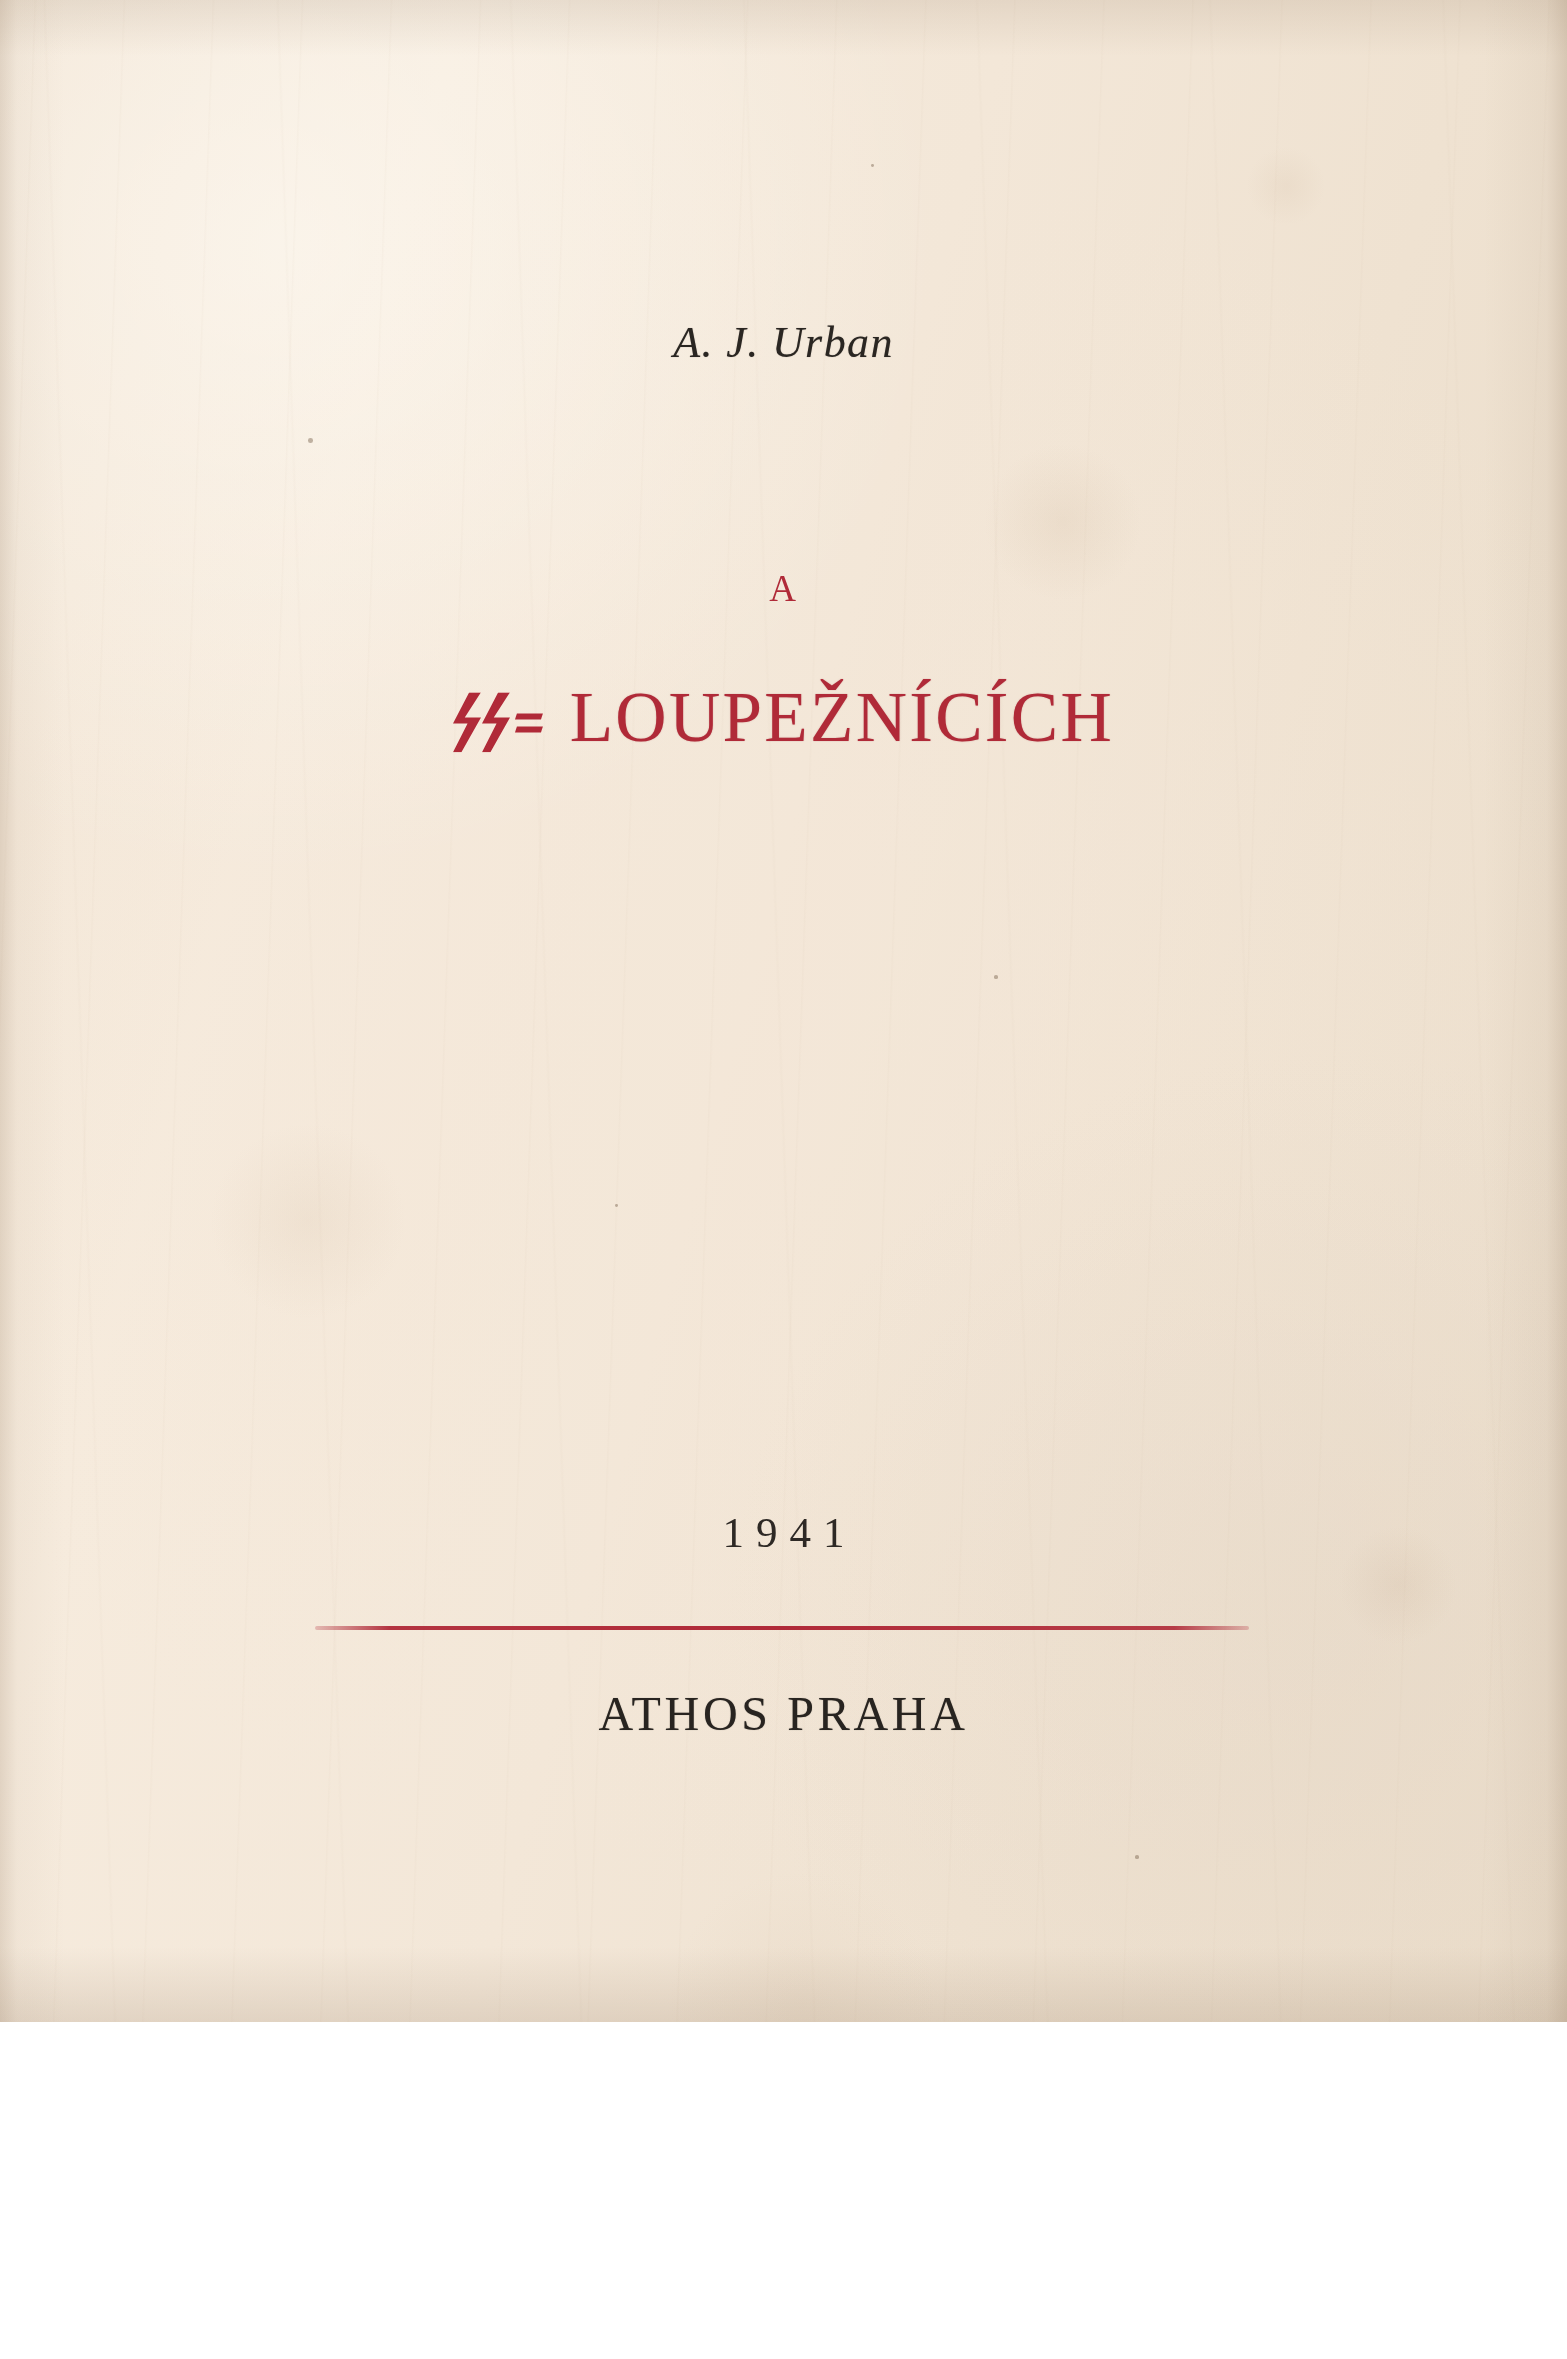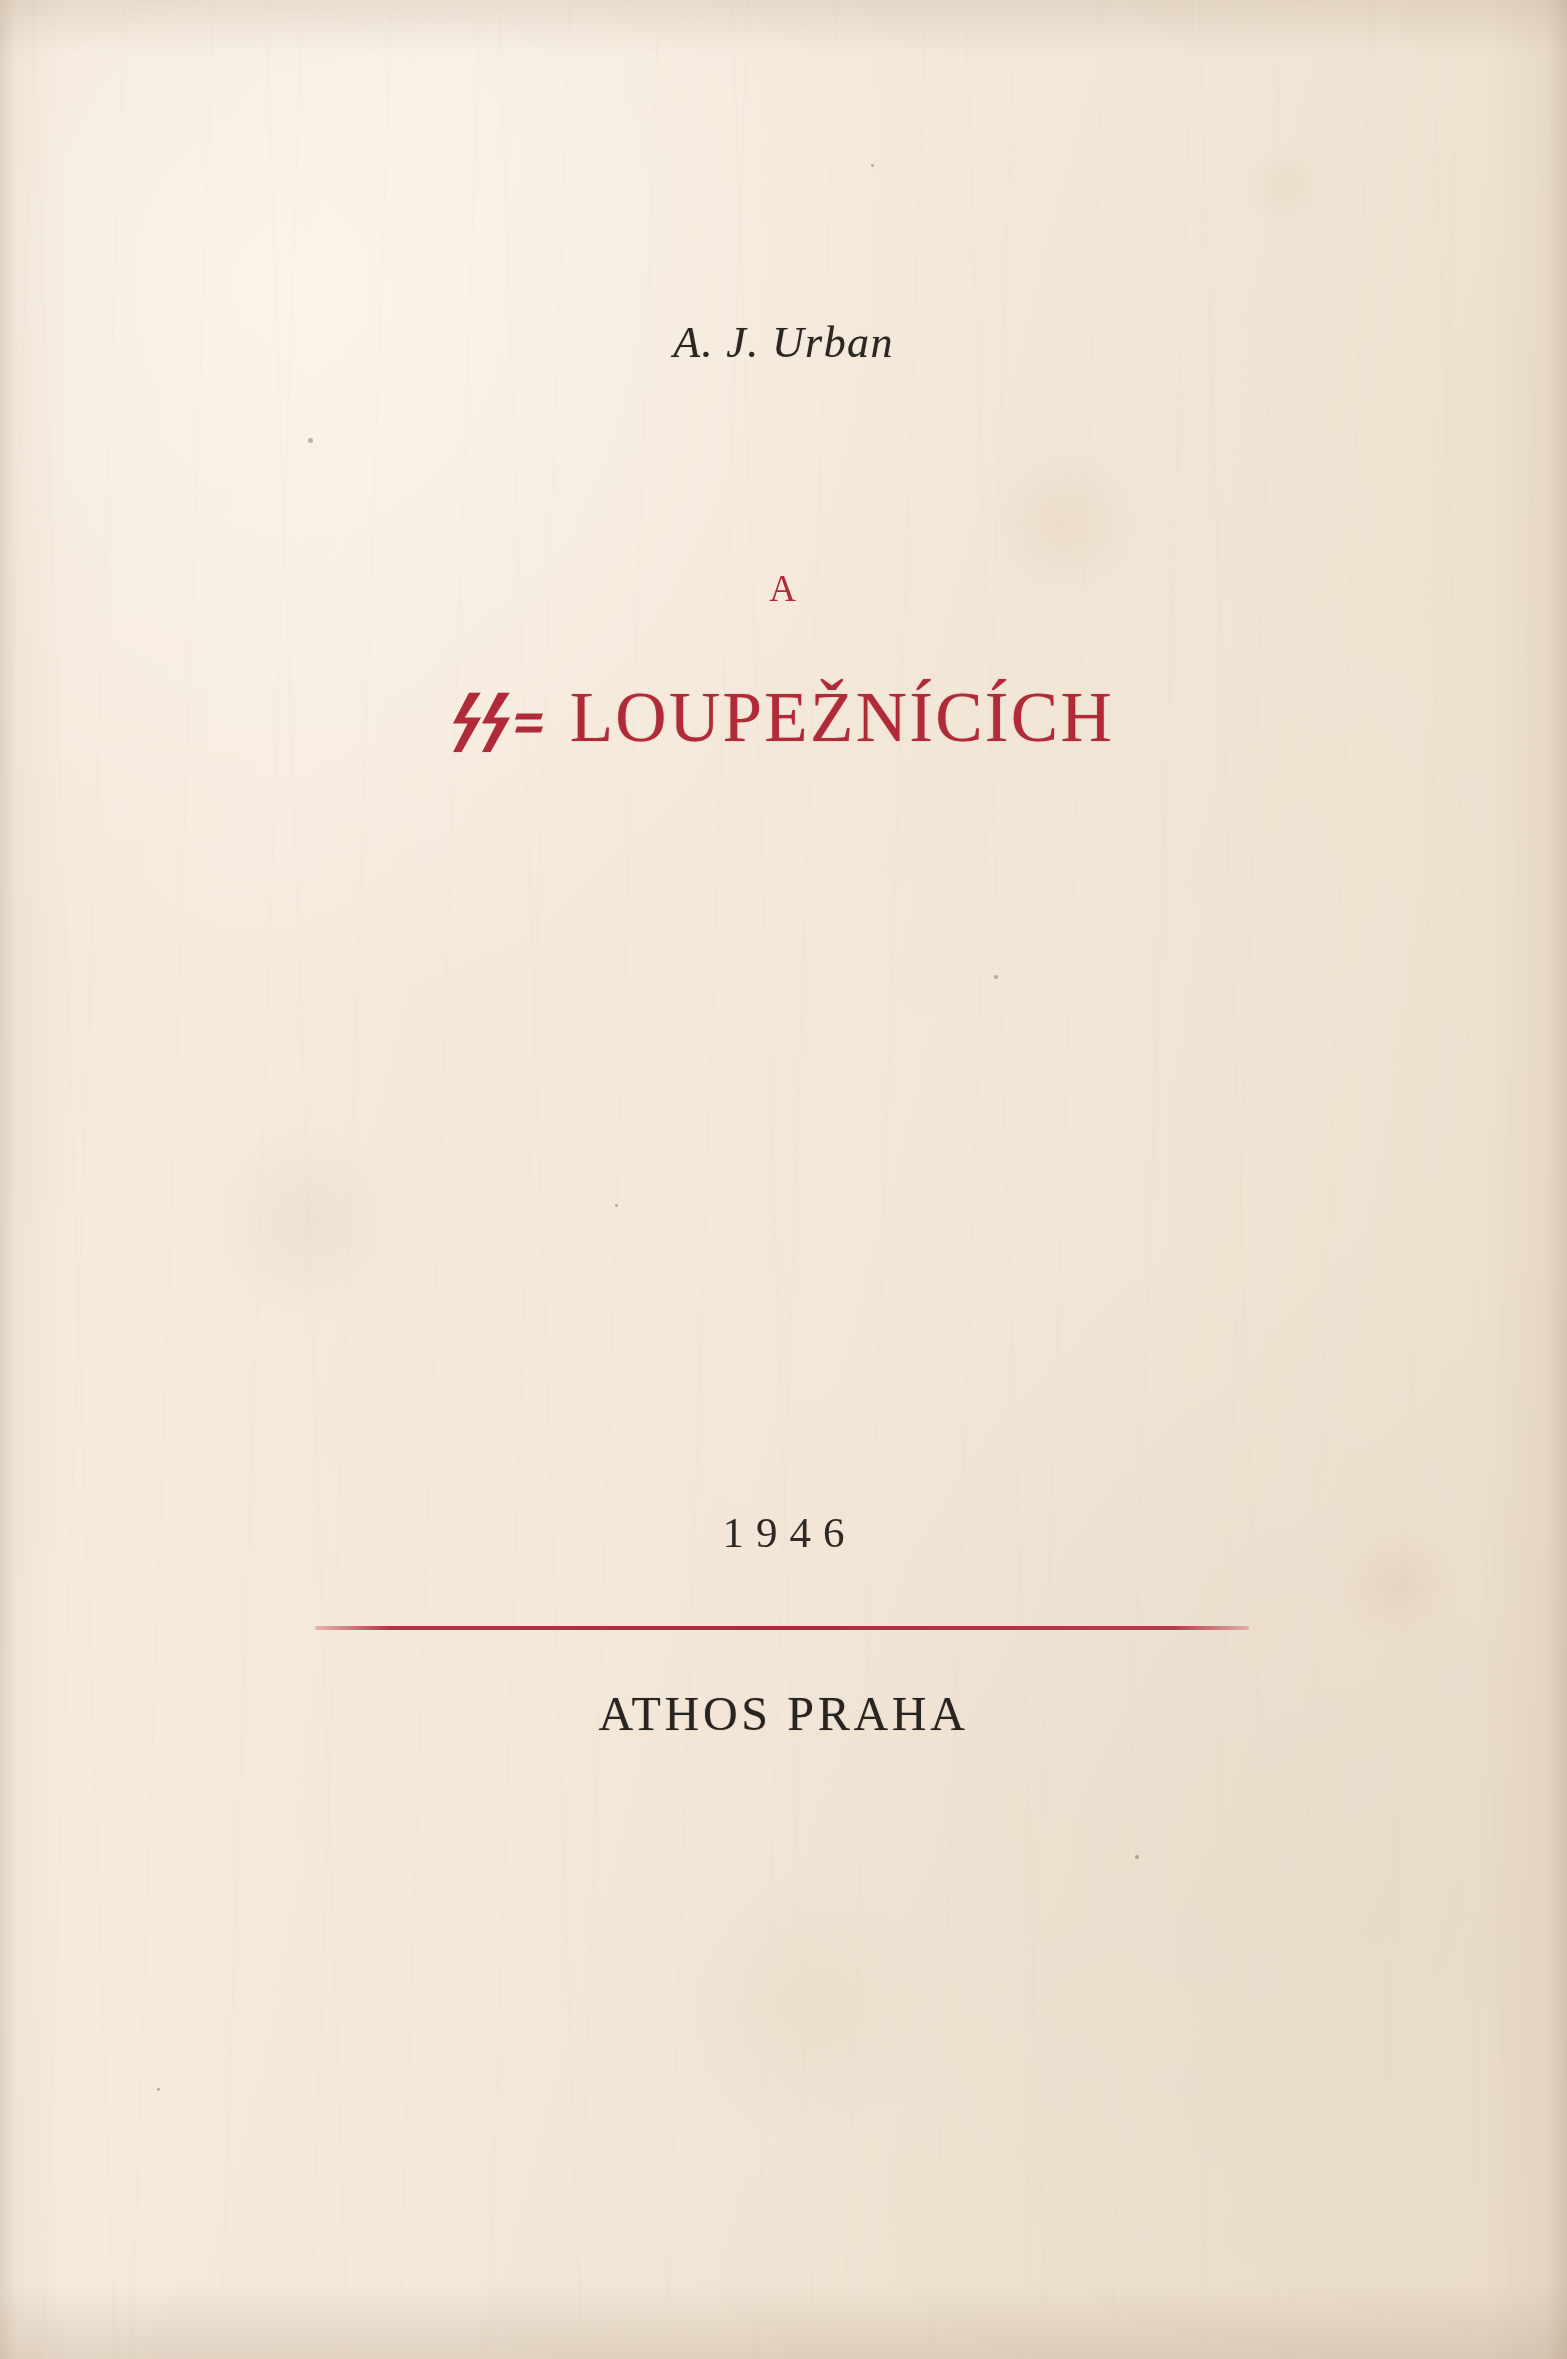--- a/index.html
+++ b/index.html
@@ -7,21 +7,21 @@
     padding: 0;
     background: #ffffff;
   }
   body {
     font-family: "Liberation Serif", serif;
   }
 
   .page {
     position: relative;
     width: 1567px;
-    height: 2359px;
+    height: 2022px;
     overflow: hidden;
     background:
       radial-gradient(ellipse 60% 45% at 18% 12%, rgba(255,252,246,0.55), rgba(255,252,246,0) 70%),
       radial-gradient(ellipse 55% 40% at 85% 80%, rgba(228,214,198,0.45), rgba(228,214,198,0) 70%),
       radial-gradient(ellipse 80% 60% at 50% 50%, rgba(244,231,216,0.6), rgba(236,221,205,0) 75%),
       linear-gradient(105deg, #f2e5d5 0%, #f6ebdd 22%, #f3e7d8 48%, #efe2d1 70%, #eadcc9 100%);
   }
 
   
   .vignette {
@@ -247,21 +247,21 @@
         <span class="bolt b2"></span>
         <span class="eq">
             <i></i>
             <i></i>
           </span>
       </span>
       <span class="txt">LOUPEŽNÍCÍCH</span>
     </div>
 
 
-    <div class="year">1946</div>
+    <div class="year">1941</div>
 
     <div class="rule"></div>
 
     <div class="publisher">ATHOS PRAHA</div>
 
   </div>
 
   <span class="speck" style="left:308px;  top:438px;  width:4.7px;  height:4.7px;"></span>
   <span class="speck" style="left:994px; top:975px; width:3.7px;  height:3.7px;"></span>
   <span class="speck" style="left:615px;  top:1204px; width:2.8px;  height:2.8px;"></span>

